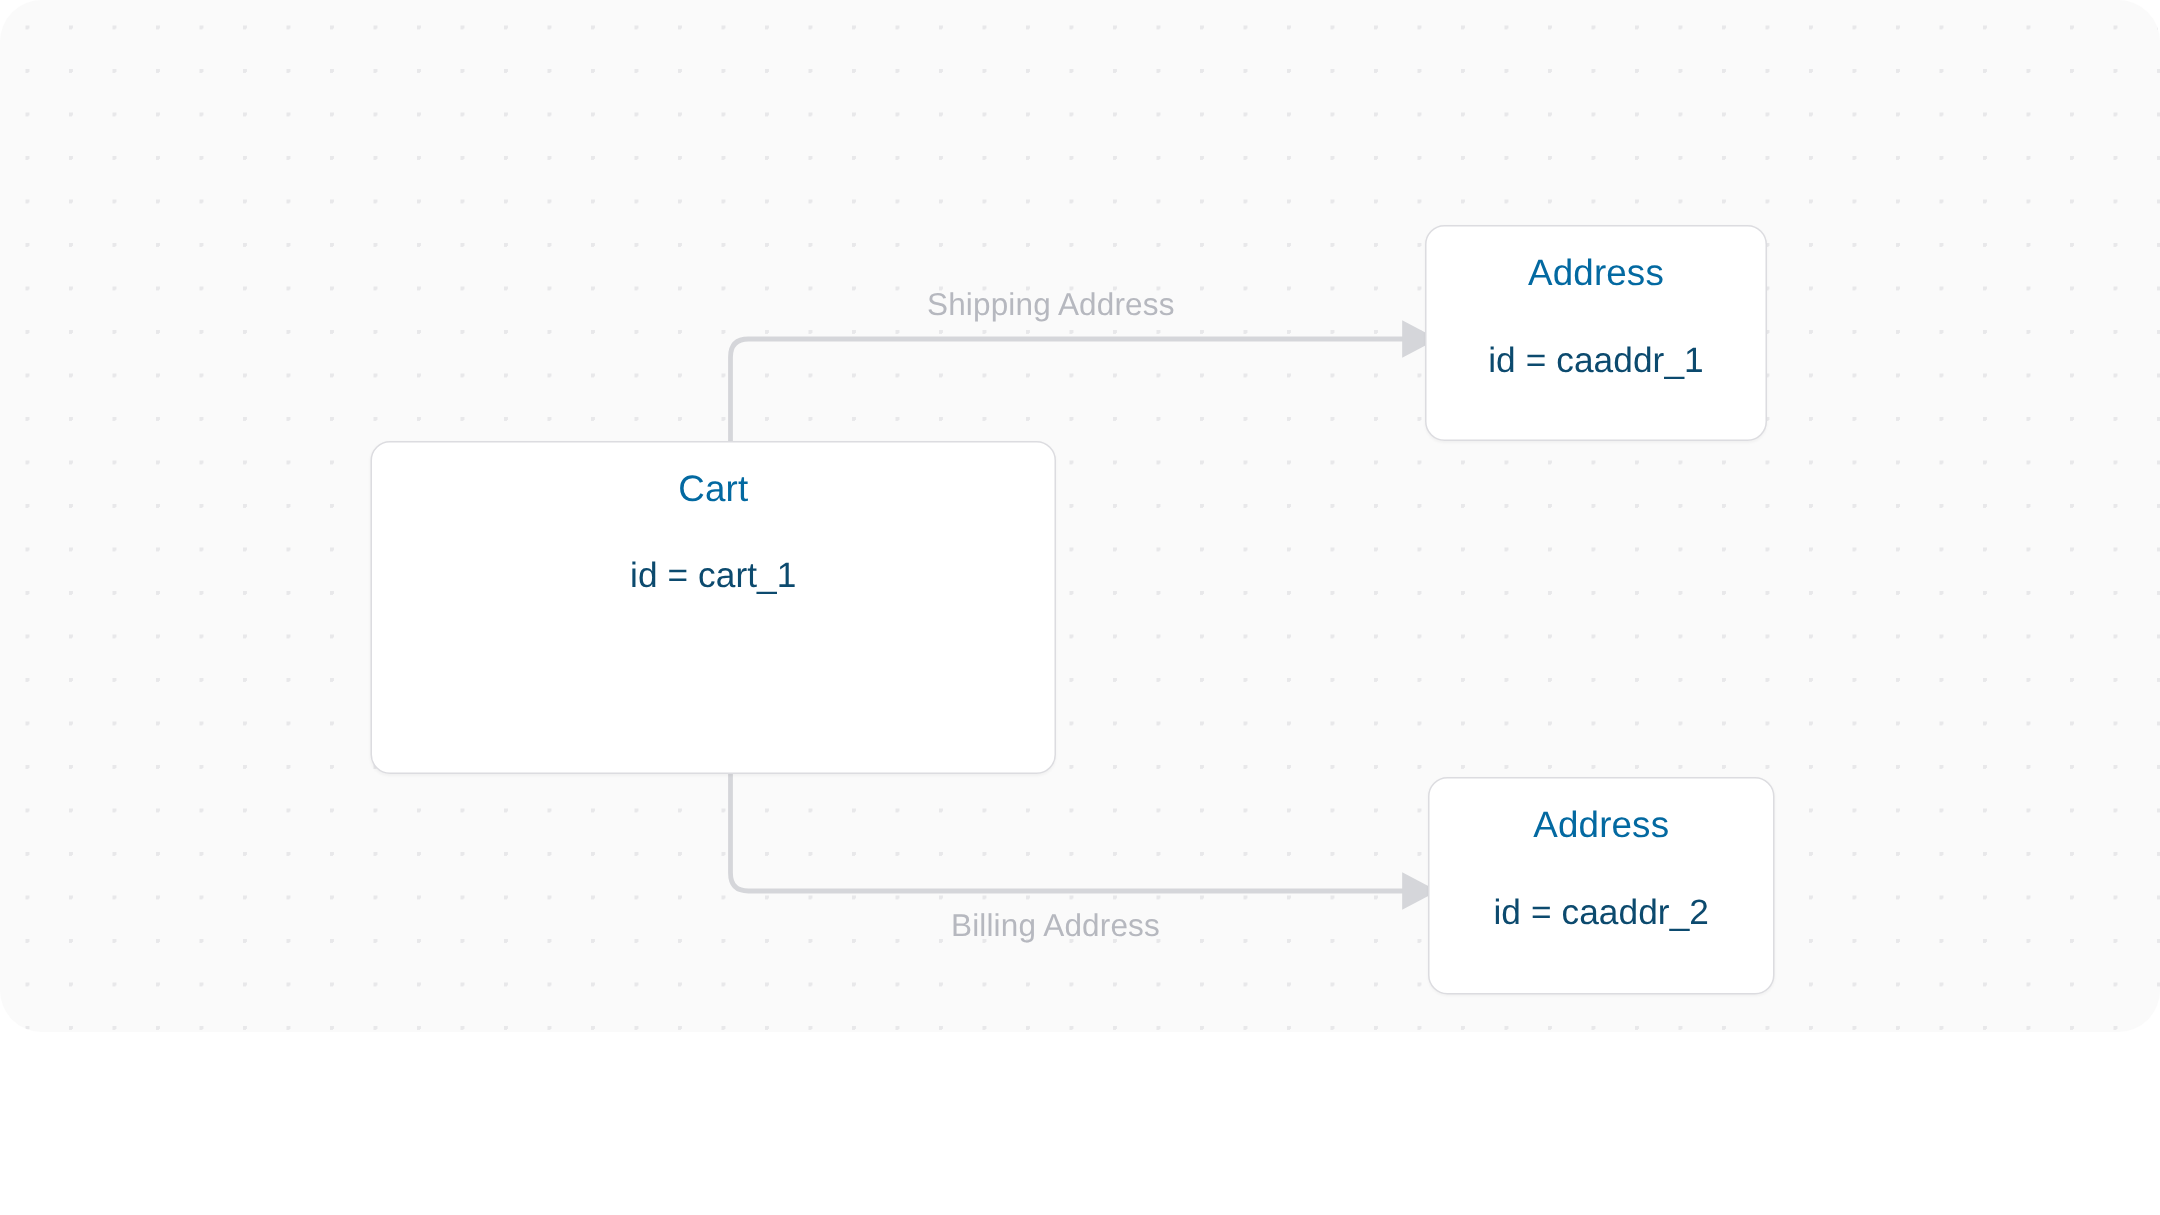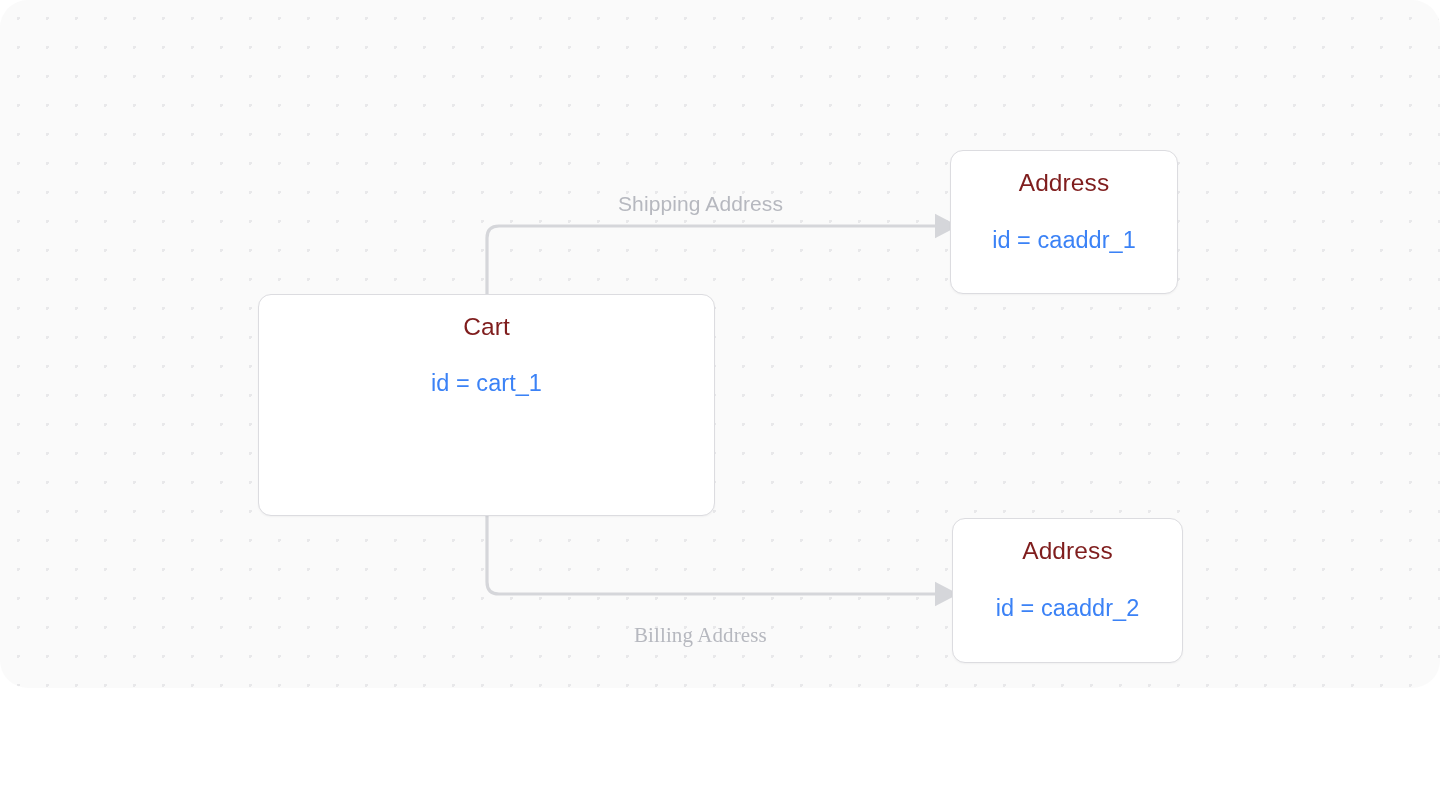--- a/index.html
+++ b/index.html
@@ -42,47 +42,47 @@
     box-shadow: 0 1px 2px rgba(16,18,24,0.04);
     display: flex;
     flex-direction: column;
     align-items: center;
     padding-top: 17px;
   }
 
   .node-title {
     font-size: 24.5px;
     line-height: 30px;
-    color: #7f1d1d;
+    color: #0369a1;
     font-weight: 400;
     letter-spacing: 0.1px;
     text-align: center;
   }
 
   .node-body {
     margin-top: 21px;
     display: flex;
     flex-direction: column;
     align-items: center;
     gap: 1px;
   }
 
   .node-attr {
     font-size: 23.5px;
     line-height: 40px;
-    color: #3b82f6;
+    color: #0c4a6e;
     font-weight: 400;
     text-align: center;
     white-space: nowrap;
     letter-spacing: 0.05px;
   }
 
   
   #node-cart {
-    left: 258px;
+    left: 247px;
     top: 294px;
     width: 457px;
     height: 222px;
   }
   #node-cart .node-body { }
 
   
   #node-address-shipping {
     left: 950px;
     top: 150px;
@@ -109,22 +109,21 @@
     letter-spacing: 0.1px;
   }
 
   #edge-label-shipping {
     left: 618px;
     top: 191px;
   }
 
   #edge-label-billing {
     left: 634px;
-    top: 622px;
-    font-family: Liberation Serif, serif;
+    top: 605px;
   }
 </style>
 </head>
 <body>
 
 <div id="canvas">
 
   <svg id="edge-layer" width="1440" height="810" viewBox="0 0 1440 810" fill="none">
 
     <defs>

